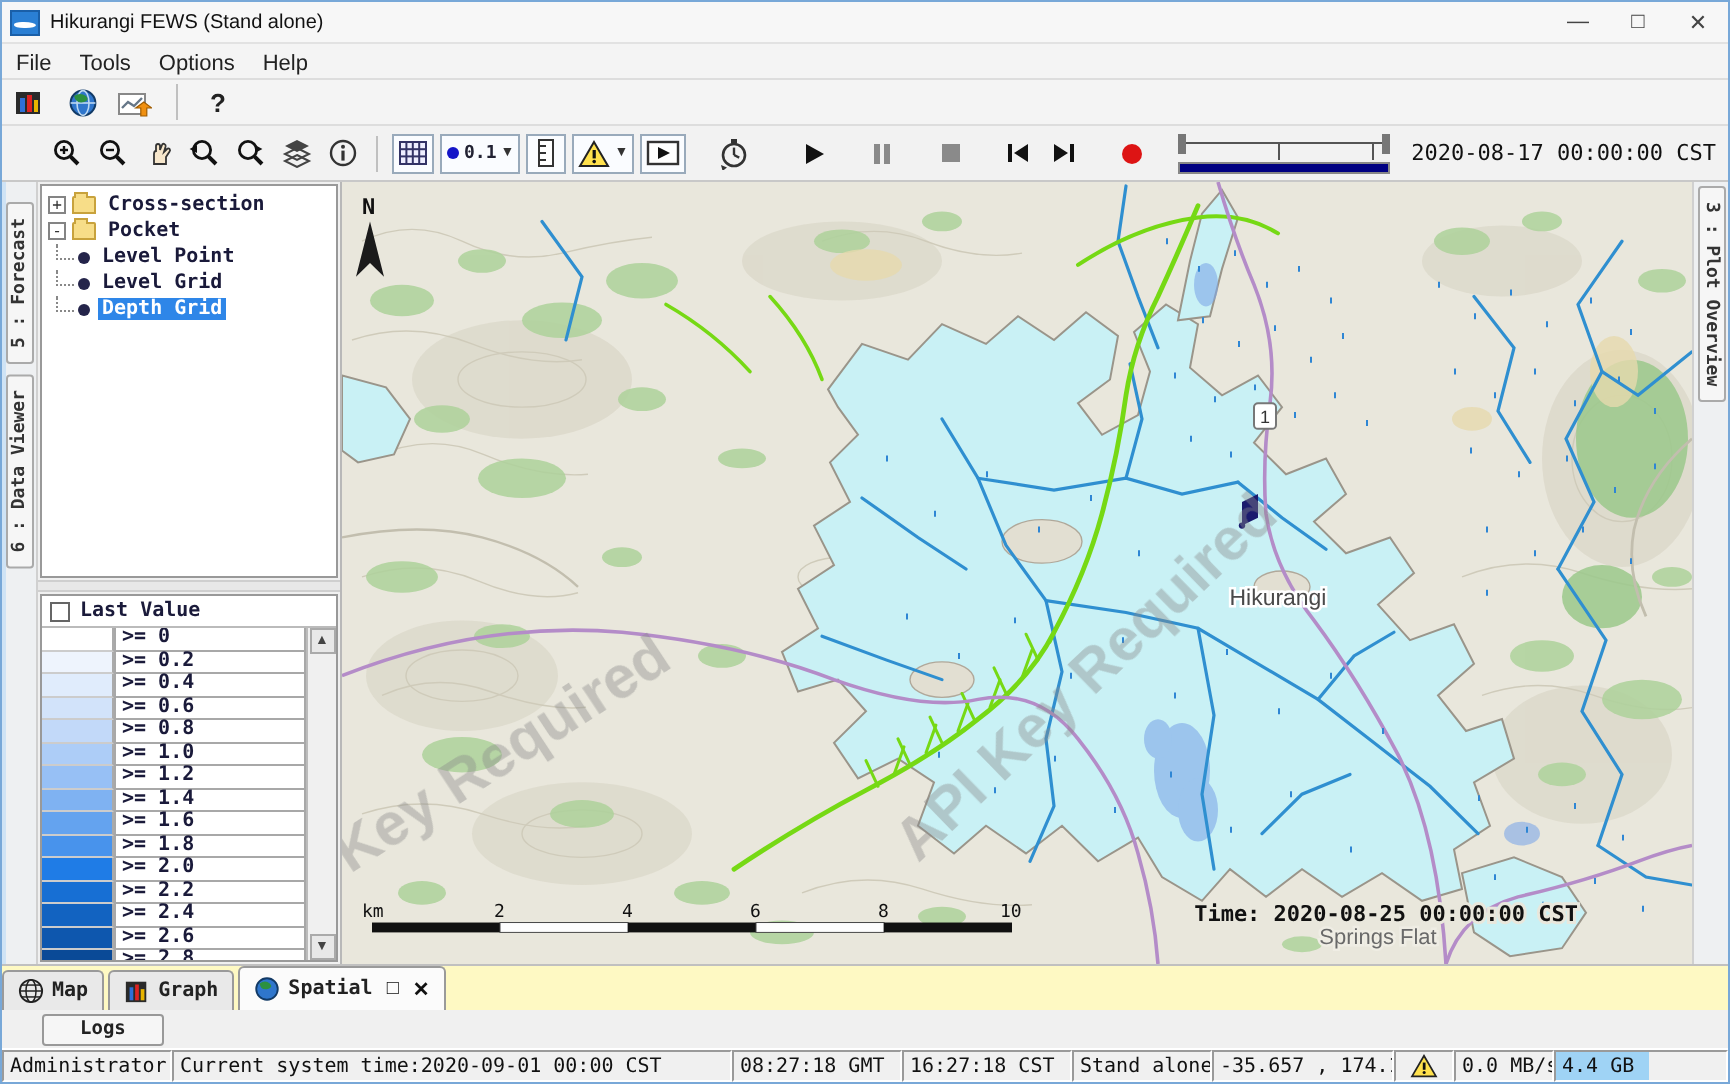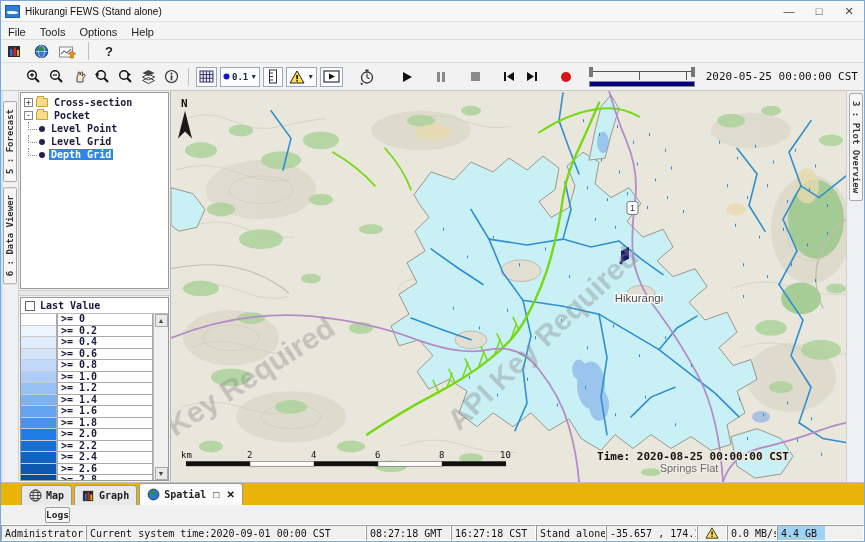--- a/index.html
+++ b/index.html
@@ -94,31 +94,31 @@
     line-height:10px; }
   .leg-scroll { width:15px; background:#f0f0f0; border-left:1px solid #bbb; display:flex;
     flex-direction:column; justify-content:space-between; align-items:center; }
   .sarrow { width:13px; height:13px; border:1px solid #aaa; background:#e8e8e8; font:7px/11px sans-serif;
     text-align:center; color:#444; }
 
   .map-wrap { flex:1; position:relative; background:#e9e7dc; }
   .map-wrap svg { display:block; width:100%; height:100%; }
 
   
-  .bottom-tabs { height:23px; background:#eab308; border-top:1px solid #c0c0c0; display:flex;
-    align-items:flex-end; padding-left:20px; gap:2px; }
+  .bottom-tabs { height:23px; background:#fef9c3; border-top:1px solid #c0c0c0; display:flex;
+    align-items:flex-end; gap:2px; }
   .btab { height:20px; display:flex; align-items:center; gap:4px; padding:0 7px;
     border:1px solid #9a9a9a; border-bottom:none; border-radius:3px 3px 0 0; background:#e9e9e9;
     font:700 10px "DejaVu Sans Mono", monospace; color:#222; }
   .btab.active { background:#fbfbfb; height:22px; }
   .btab .mini { width:13px; height:13px; }
   .btab .wbtn { font:700 10px sans-serif; color:#111; margin-left:3px; }
   .logs-row { height:19px; background:#f0f0f0; display:flex; align-items:center; padding-left:20px; }
-  .logs-btn { height:16px; padding:0 0; border:1px solid #999; border-radius:2px; background:#f6f6f6;
-    font:700 9.5px "DejaVu Sans Mono", monospace; color:#222;margin-left:24px; }
+  .logs-btn { height:16px; padding:0 18px; border:1px solid #999; border-radius:2px; background:#f6f6f6;
+    font:700 9.5px "DejaVu Sans Mono", monospace; color:#222; }
 
   
   .statusbar { height:17px; background:#f0f0f0; border-top:1px solid #fff; display:flex;
     font:10px "DejaVu Sans Mono", monospace; color:#111; }
   .seg { border:1px solid; border-color:#9a9a9a #ffffff #ffffff #9a9a9a; display:flex;
     align-items:center; padding:0 3px; white-space:nowrap; overflow:hidden; }
   .seg.mem { background:linear-gradient(to right,#9fd3f5 0 55%, #f0f0f0 55%); }
 </style>
 </head>
 <body>
@@ -301,21 +301,21 @@
     <span class="tbtn">
         <span class="rec-ic"></span>
       </span>
     <div class="timeline">
       <div class="track"></div>
       <div class="ticks"></div>
       <div class="hndl l"></div>
       <div class="hndl r"></div>
       <div class="bar"></div>
     </div>
-    <span class="tb-datetime">2020-05-25 00:00:00 CST</span>
+    <span class="tb-datetime">2020-08-17 00:00:00 CST</span>
   </div>
 
   <div class="body">
     <div class="strip left">
       <span class="vtab up">5 : Forecast</span>
       <span class="vtab up">6 : Data Viewer</span>
     </div>
 
     <div class="left-panel">
       <div class="tree">

